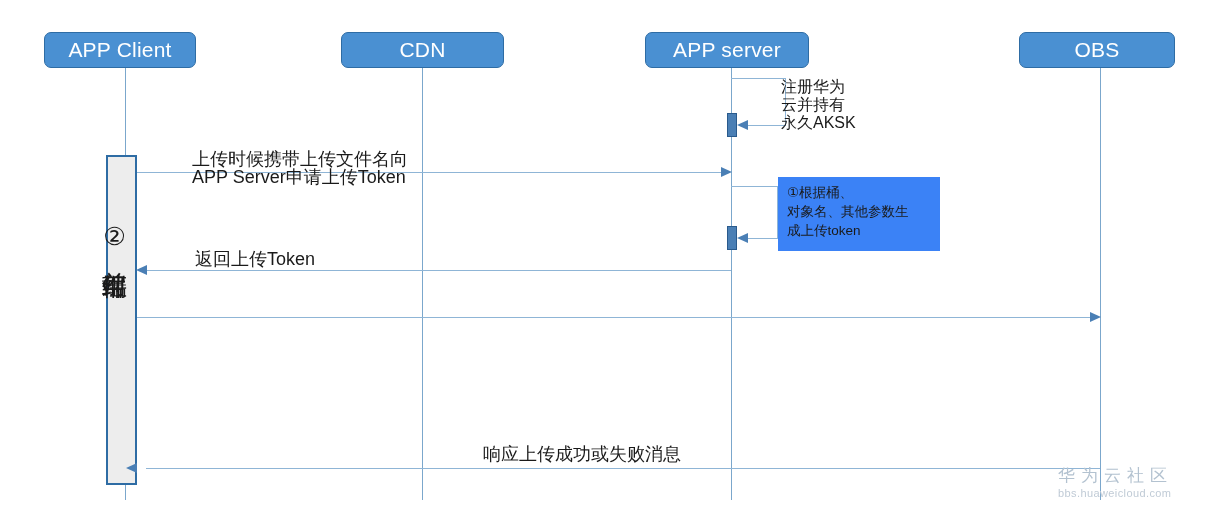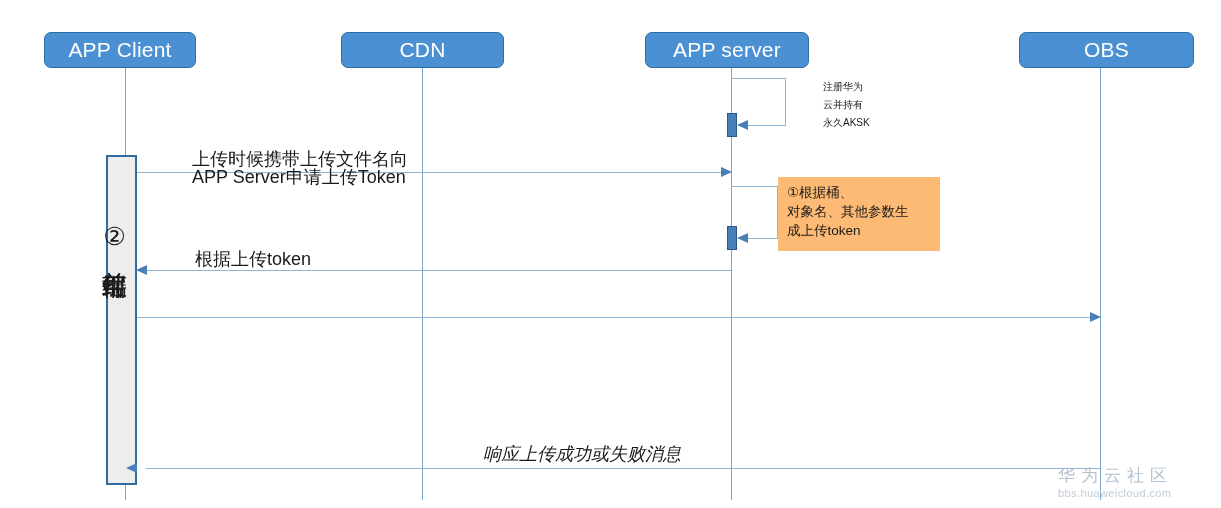--- a/index.html
+++ b/index.html
@@ -87,30 +87,29 @@
   
   .msg-label {
     position: absolute;
     font-size: 18px;
     line-height: 18px;
     color: #1a1a1a;
     white-space: pre-line;
   }
   .note-plain {
     position: absolute;
-    font-size: 10px;
+    font-size: 16px;
     line-height: 18px;
     color: #1a1a1a;
     white-space: pre-line;
-    margin-left: 42px;
   }
   .note-box {
     position: absolute;
     box-sizing: border-box;
-    background: #fdba74;
+    background: #3b82f6;
     font-size: 13.5px;
     line-height: 19px;
     color: #1a1a1a;
     padding: 6px 0 6px 9px;
     white-space: pre-line;
   }
 
   
   .vertical-label {
     position: absolute;
@@ -149,21 +148,21 @@
 <div id="canvas">
 
   <div class="lifeline" style="left:125px; top:68px; height:432px;"></div>
   <div class="lifeline" style="left:422px; top:68px; height:432px;"></div>
   <div class="lifeline" style="left:731px; top:68px; height:432px;"></div>
   <div class="lifeline" style="left:1100px; top:68px; height:432px;"></div>
 
   <div class="participant" style="left:44px; top:32px; width:152px;">APP Client</div>
   <div class="participant" style="left:341px; top:32px; width:163px;">CDN</div>
   <div class="participant" style="left:645px; top:32px; width:164px;">APP server</div>
-  <div class="participant" style="left:1019px; top:32px; width:175px;">OBS</div>
+  <div class="participant" style="left:1019px; top:32px; width:156px;">OBS</div>
 
   <div class="msg-line" style="left:731px; top:78px; width:55px;"></div>
   <div class="msg-vline" style="left:785px; top:78px; height:47px;"></div>
   <div class="msg-line" style="left:745px; top:125px; width:41px;"></div>
   <div class="arrow-left" style="left:737px; top:120px;"></div>
   <div class="note-plain" style="left:781px; top:78px; width:110px;">注册华为
 云并持有
 永久AKSK</div>
 
   <div class="activation-small" style="left:727px; top:113px; width:10px; height:24px;"></div>
@@ -181,27 +180,27 @@
   <div class="msg-line" style="left:745px; top:238px; width:33px;"></div>
   <div class="arrow-left" style="left:737px; top:233px;"></div>
   <div class="note-box" style="left:778px; top:177px; width:162px; height:74px;">①根据桶、
 对象名、其他参数生
 成上传token</div>
 
   <div class="activation-small" style="left:727px; top:226px; width:10px; height:24px;"></div>
 
   <div class="msg-line" style="left:146px; top:270px; width:585px;"></div>
   <div class="arrow-left" style="left:136px; top:265px;"></div>
-  <div class="msg-label" style="left:195px; top:250px; width:220px;">根据上传token</div>
+  <div class="msg-label" style="left:195px; top:250px; width:220px;">返回上传Token</div>
 
   <div class="msg-line" style="left:137px; top:317px; width:958px;"></div>
   <div class="arrow-right" style="left:1090px; top:312px;"></div>
 
   <div class="msg-line" style="left:146px; top:468px; width:954px;"></div>
   <div class="arrow-left" style="left:126px; top:463px;"></div>
-  <div class="msg-label" style="left:483px; top:445px; width:260px;font-style:italic;">响应上传成功或失败消息</div>
+  <div class="msg-label" style="left:483px; top:445px; width:260px;">响应上传成功或失败消息</div>
 
   <div class="watermark" style="left:1058px; top:466px; width:150px;">
     <div class="wm-cn">华为云社区</div>
     <div class="wm-en">bbs.huaweicloud.com</div>
   </div>
 
 </div>
 
 </body></html>

